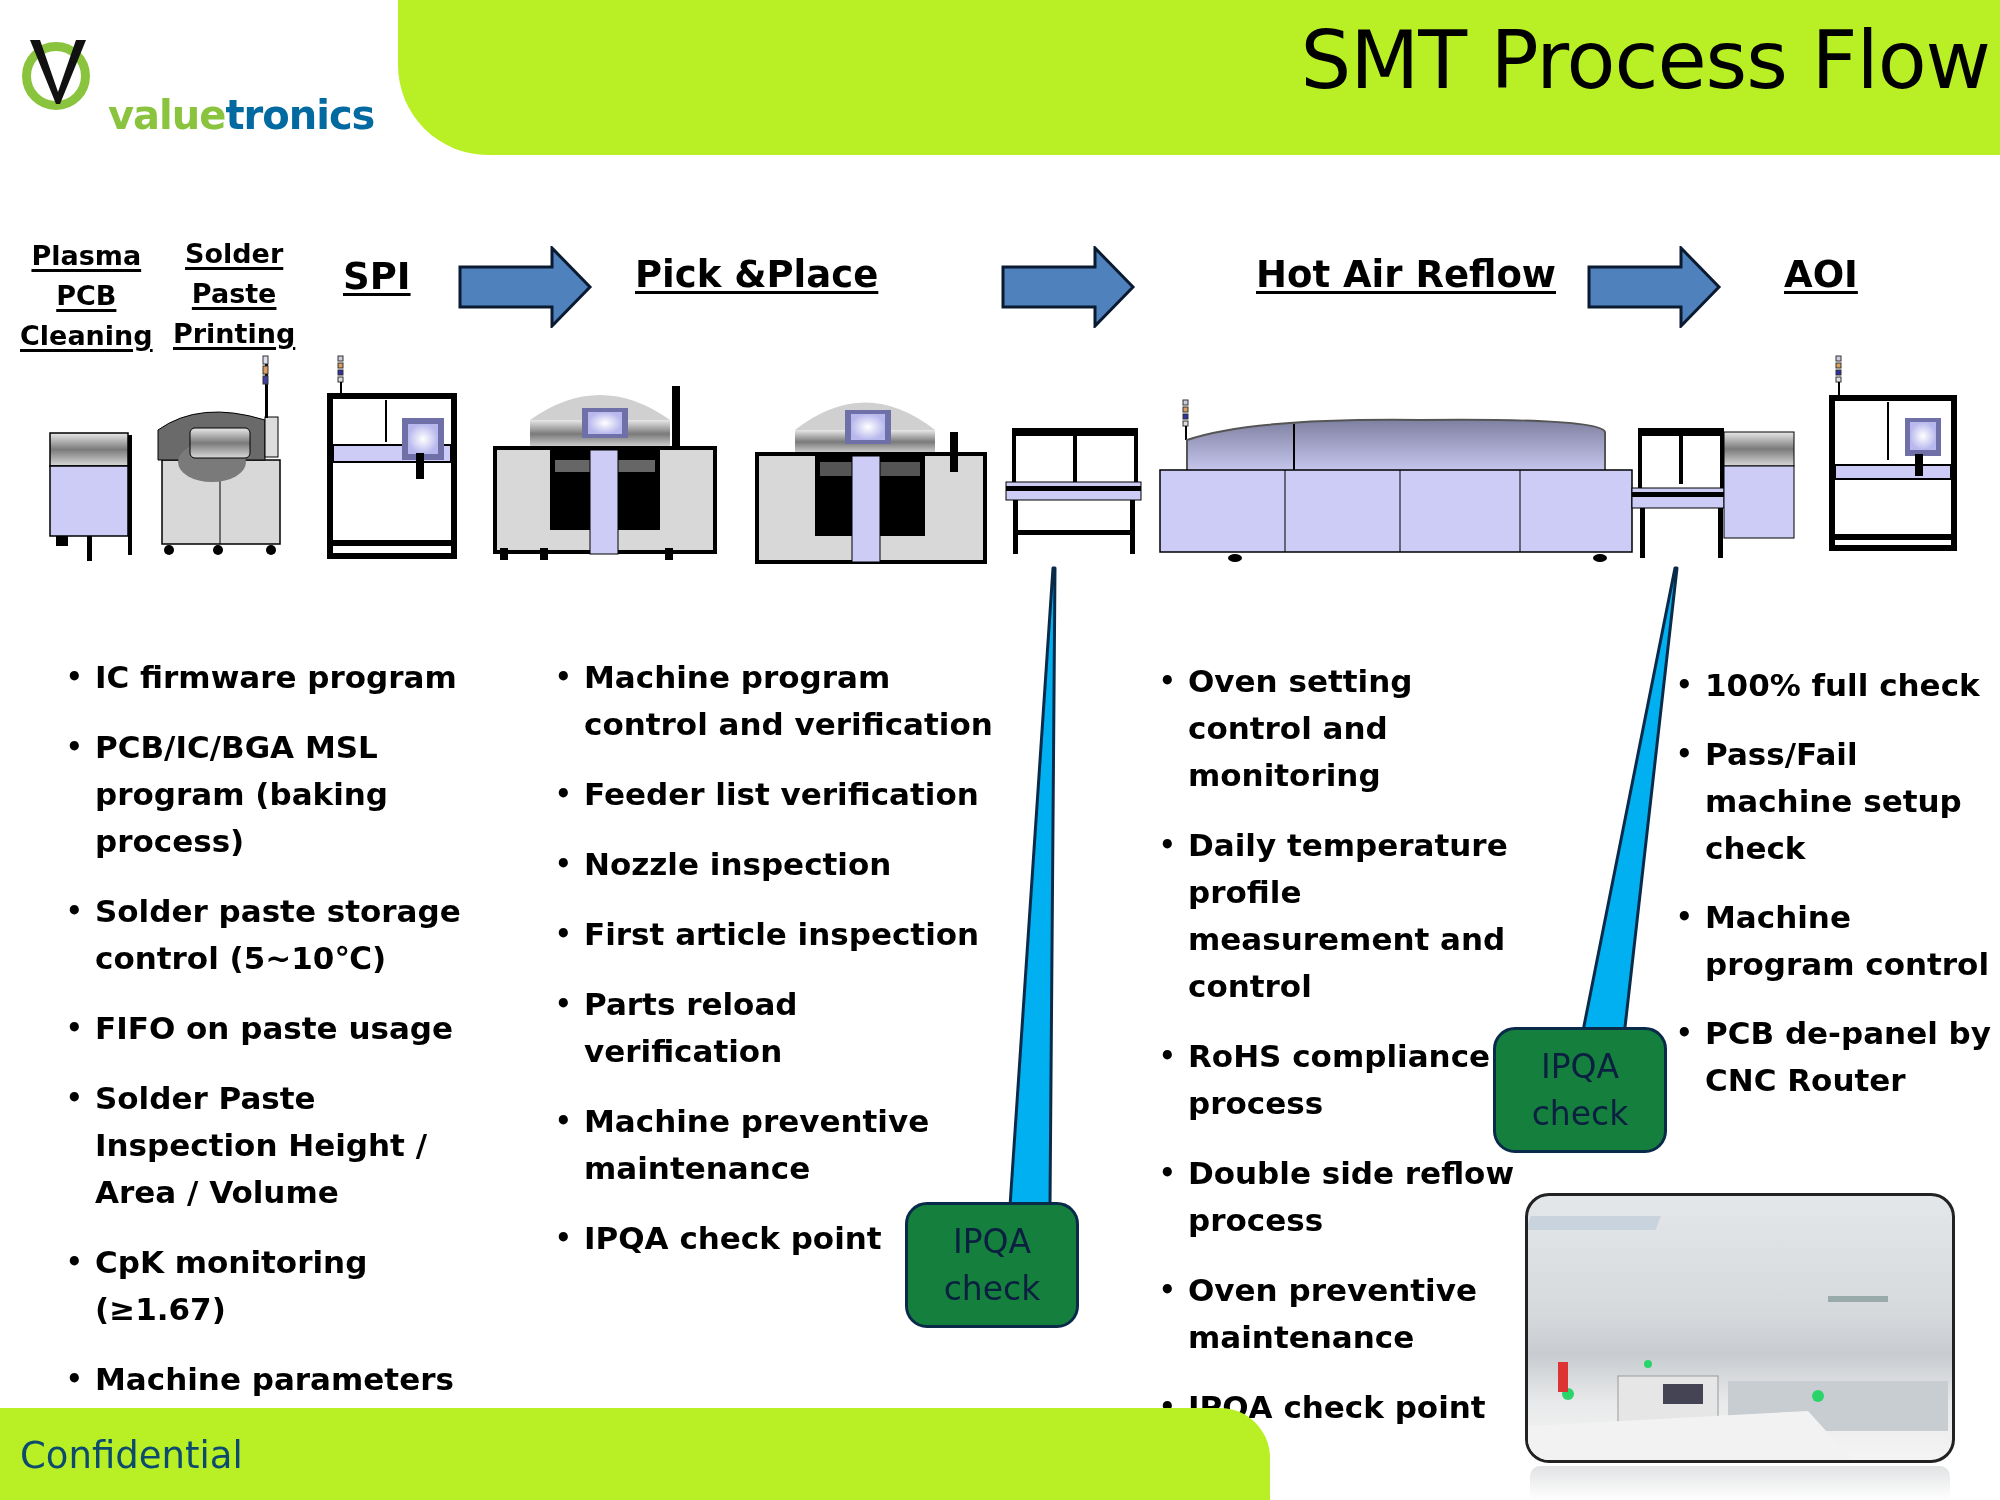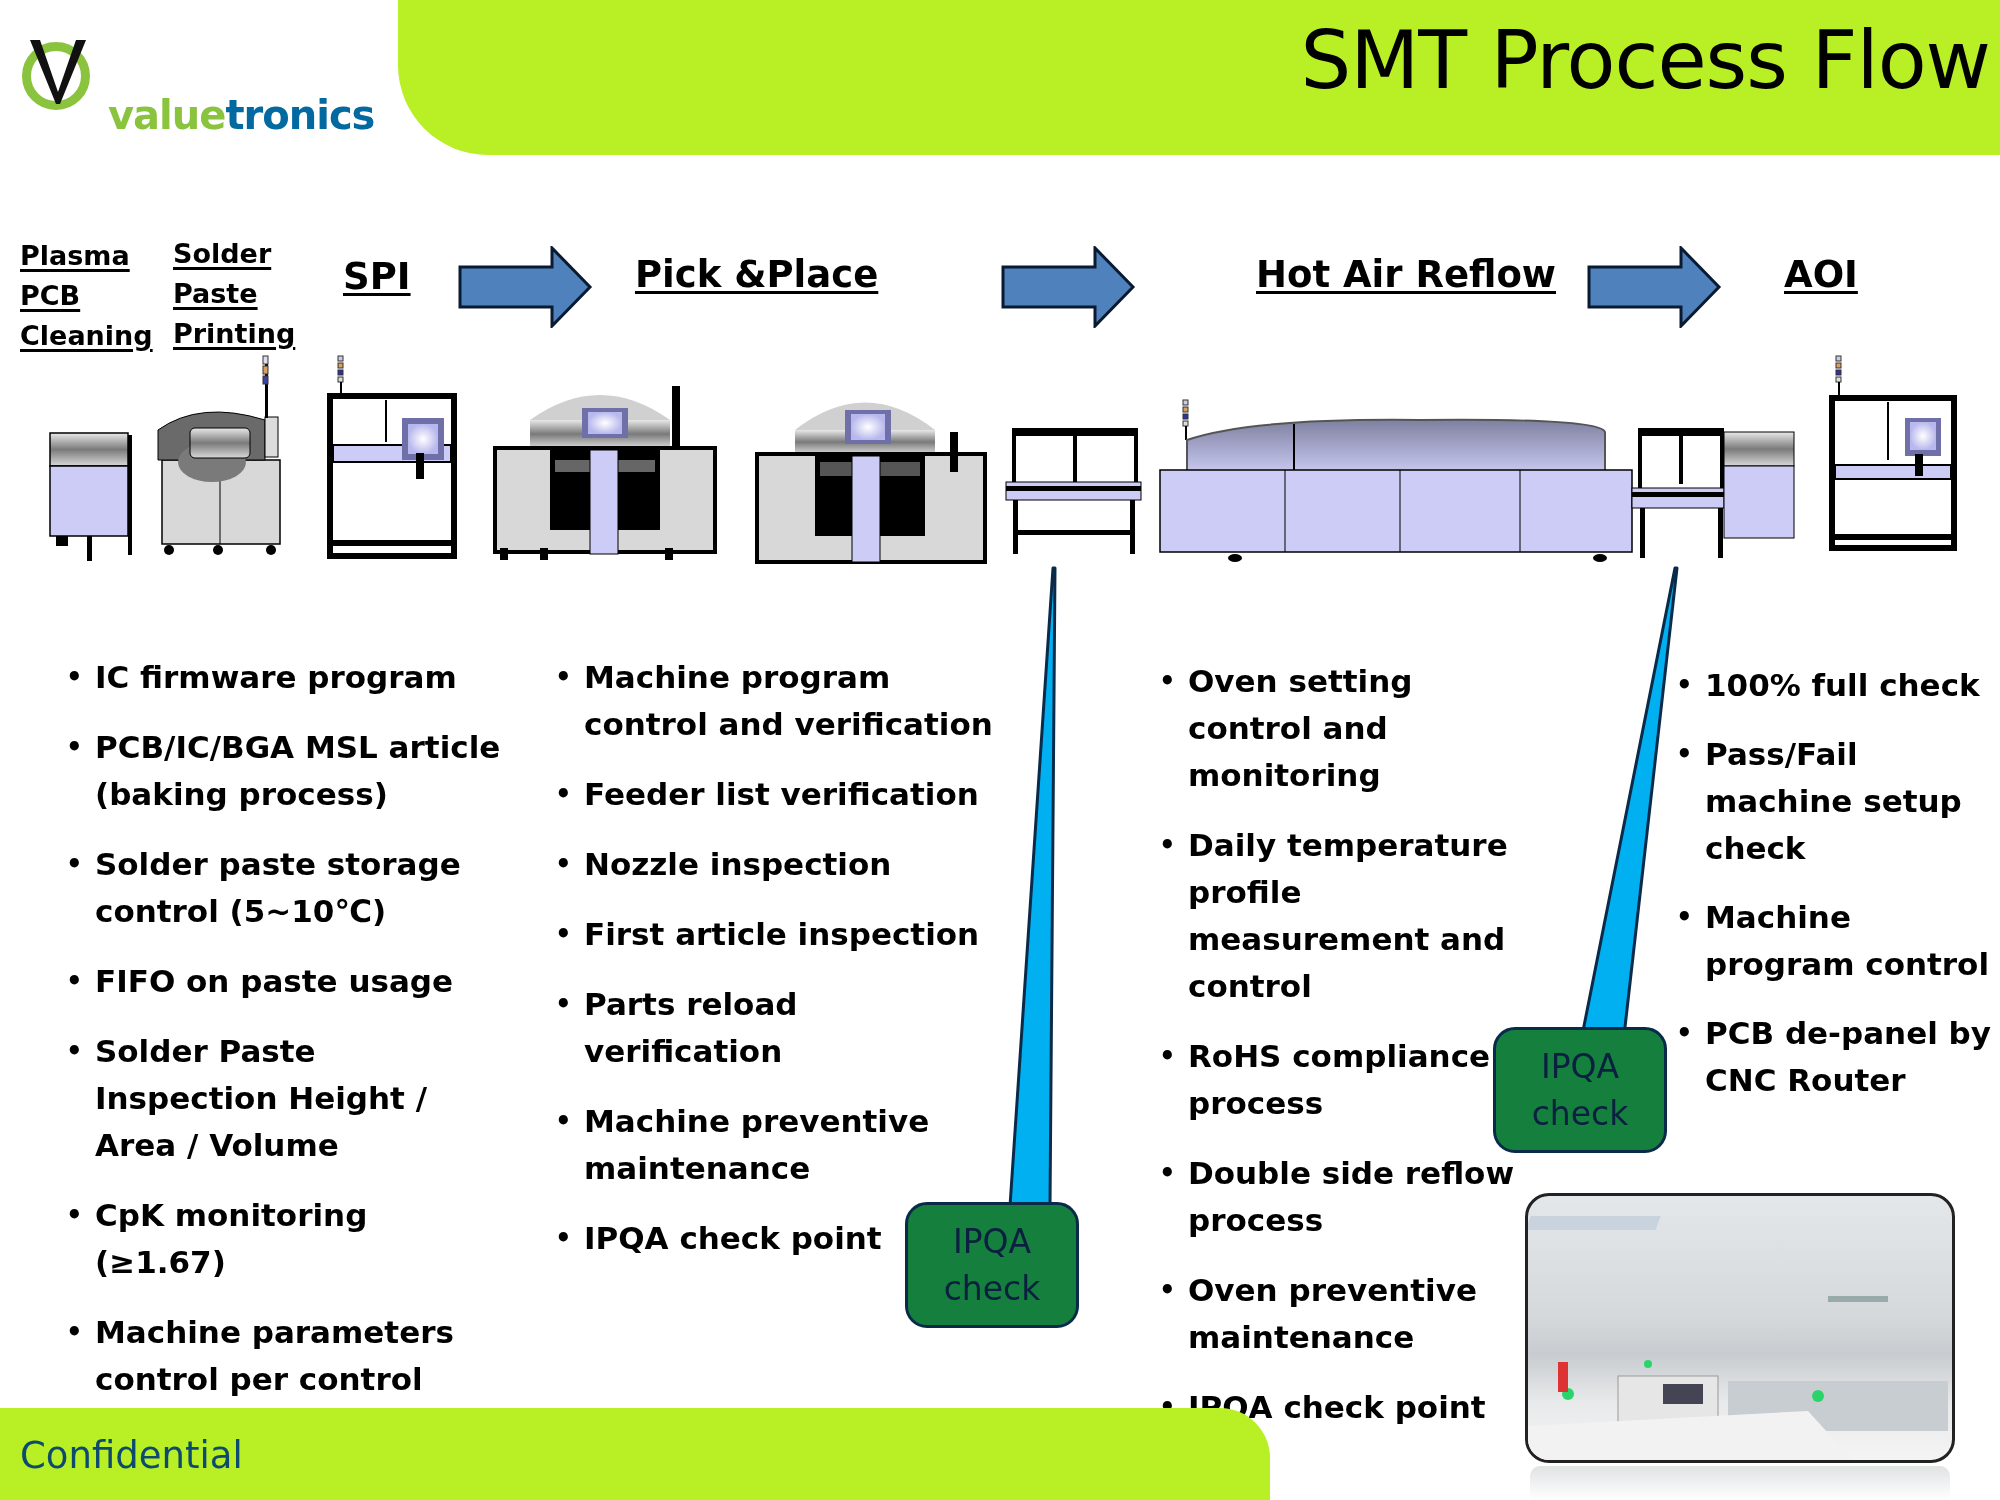--- a/index.html
+++ b/index.html
@@ -9,21 +9,21 @@
   .header-band { left:398px; top:0; width:1602px; height:155px; background:#b8ef25; border-bottom-left-radius:90px; }
   .title { right:10px; top:14px; font-family:"DejaVu Sans", sans-serif; font-size:80px; letter-spacing:-1px; color:#000; white-space:nowrap; }
   
   .logo-ring { left:22px; top:42px; width:68px; height:68px; border:9px solid #8ac43f; border-radius:50%; box-sizing:border-box; }
   .logo-v { left:26px; top:40px; width:64px; height:70px; }
   .logo-text { left:108px; top:92px; font-family:"DejaVu Sans", sans-serif; font-weight:bold; font-size:40px; letter-spacing:-1px; }
   .logo-text .value { color:#8ac43f; }
   .logo-text .tronics { color:#0369a1; }
   
   .stage { font-family:"DejaVu Sans", sans-serif; font-weight:bold; text-decoration:underline; text-decoration-thickness:3px; text-underline-offset:4px; white-space:nowrap; }
-  .stage-small { font-size:27px; line-height:40px; }
+  .stage-small { font-size:27px; line-height:40px;text-align:center; }
   .stage-big { font-size:37px; }
   .arrow { width:135px; height:82px; }
   
   .bullets { font-family:"DejaVu Sans", sans-serif; font-weight:bold; font-size:31px; line-height:47px; margin:0; padding:0; list-style:none; }
   .bullets li { position:relative; padding-left:29px; margin-bottom:23px; }
   .bullets li::before { content:"\2022"; position:absolute; left:0; top:0; font-size:26px; }
   .bullets.tight li { margin-bottom:22px; }
   
   .callout { background:#15803d; border:3px solid #0a2a4a; border-radius:22px; box-sizing:border-box; display:flex; flex-direction:column; align-items:center; justify-content:center; font-family:"DejaVu Sans", sans-serif; font-size:33px; line-height:47px; color:#0b2040; text-align:center; }
   
@@ -223,21 +223,21 @@
 <svg class="abs" style="left:1580px; top:560px;" width="100" height="480" viewBox="0 0 100 480">
   <polygon points="95,8 97,8 44,476 2,476" fill="#00b0f0" stroke="#0a2a4a" stroke-width="3" stroke-linejoin="round"></polygon>
 </svg>
 <div class="abs callout" style="left:1493px; top:1027px; width:174px; height:126px;">
   <span>IPQA</span>
   <span>check</span>
 </div>
 
 <ul class="abs bullets" style="left:66px; top:654px; width:440px;">
   <li>IC firmware program</li>
-  <li>PCB/IC/BGA MSL article (baking process)</li>
+  <li>PCB/IC/BGA MSL program (baking process)</li>
   <li>Solder paste storage control (5~10℃)</li>
   <li>FIFO on paste usage</li>
   <li>Solder Paste Inspection Height / Area / Volume</li>
   <li>CpK monitoring (≥1.67)</li>
   <li>Machine parameters control per control plan</li>
 </ul>
 
 <ul class="abs bullets" style="left:555px; top:654px; width:440px;">
   <li>Machine program control and verification</li>
   <li>Feeder list verification</li>

